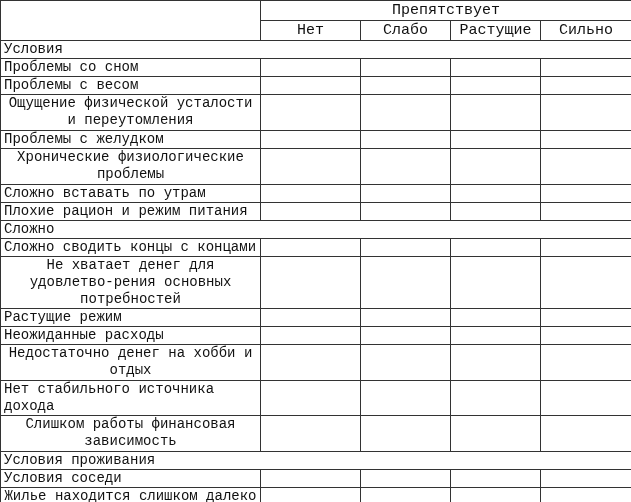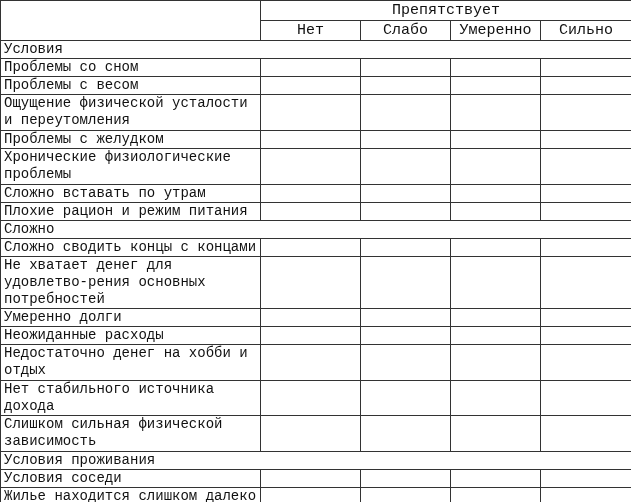--- a/index.html
+++ b/index.html
@@ -17,21 +17,21 @@
     border: 1px solid #333;
     padding: 0 3px;
     line-height: 17px;
     vertical-align: top;
     overflow: hidden;
   }
   .hdr { text-align: center; font-size: 15px; vertical-align: middle; line-height: 18px; }
   .cat td { }
   .cell { }
   tr.r1 td { height: 17px; }
-  tr.r2 td { height: 35px; }
+  tr.r2 td { height: 35px; text-align: center; }
   tr.h td { height: 19px; }
 </style>
 </head>
 <body>
 
 <table>
   <colgroup>
     <col style="width:260px">
       <col style="width:100px">
       <col style="width:90px">
@@ -39,21 +39,21 @@
       <col style="width:91px">
   </colgroup>
   <tbody id="tbody">
     <tr class="h">
       <td rowspan="2"></td>
       <td colspan="4" class="hdr">Препятствует</td>
     </tr>
     <tr class="h">
       <td class="hdr">Нет</td>
       <td class="hdr">Слабо</td>
-      <td class="hdr">Умеренно</td>
+      <td class="hdr">Растущие</td>
       <td class="hdr">Сильно</td>
     </tr>
   <tr class="r1 cat">
         <td colspan="5">Условия</td>
       </tr>
       <tr class="r1">
         <td>Проблемы со сном</td>
         <td class="cell"></td>
         <td class="cell"></td>
         <td class="cell"></td>
@@ -112,21 +112,21 @@
         <td class="cell"></td>
       </tr>
       <tr class="r2">
         <td>Не хватает денег для удовлетво-рения основных потребностей</td>
         <td class="cell"></td>
         <td class="cell"></td>
         <td class="cell"></td>
         <td class="cell"></td>
       </tr>
       <tr class="r1">
-        <td>Умеренно долги</td>
+        <td>Растущие режим</td>
         <td class="cell"></td>
         <td class="cell"></td>
         <td class="cell"></td>
         <td class="cell"></td>
       </tr>
       <tr class="r1">
         <td>Неожиданные расходы</td>
         <td class="cell"></td>
         <td class="cell"></td>
         <td class="cell"></td>
@@ -140,21 +140,21 @@
         <td class="cell"></td>
       </tr>
       <tr class="r1">
         <td>Нет стабильного источника дохода</td>
         <td class="cell"></td>
         <td class="cell"></td>
         <td class="cell"></td>
         <td class="cell"></td>
       </tr>
       <tr class="r2">
-        <td>Слишком сильная физической зависимость</td>
+        <td>Слишком работы финансовая зависимость</td>
         <td class="cell"></td>
         <td class="cell"></td>
         <td class="cell"></td>
         <td class="cell"></td>
       </tr>
       <tr class="r1 cat">
         <td colspan="5">Условия проживания</td>
       </tr>
       <tr class="r1">
         <td>Условия соседи</td>

